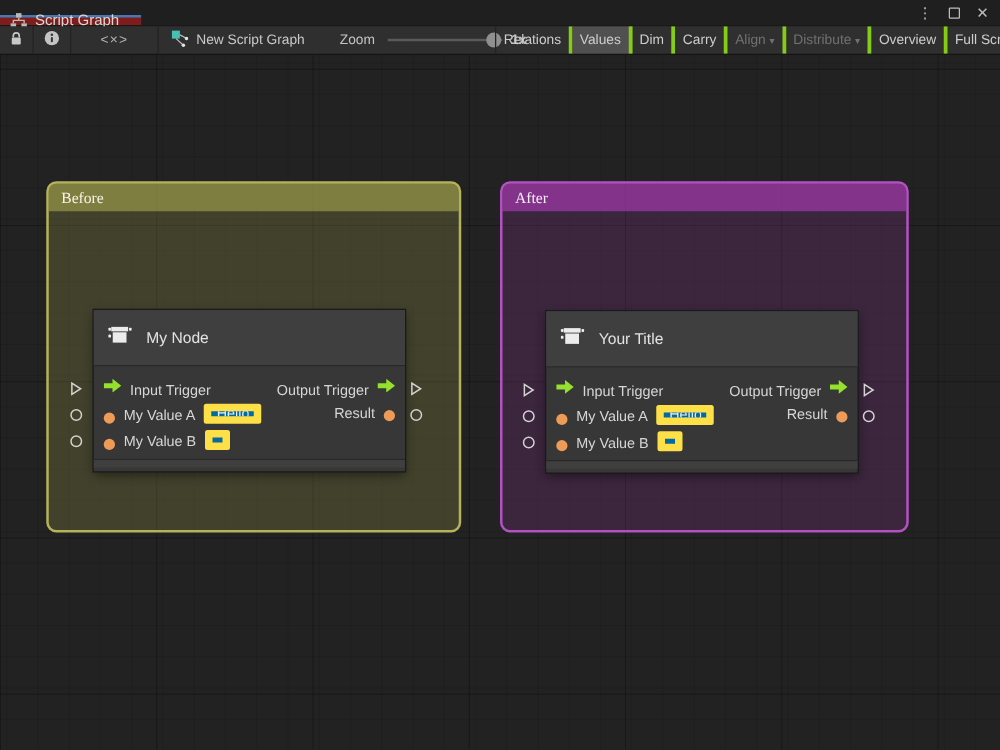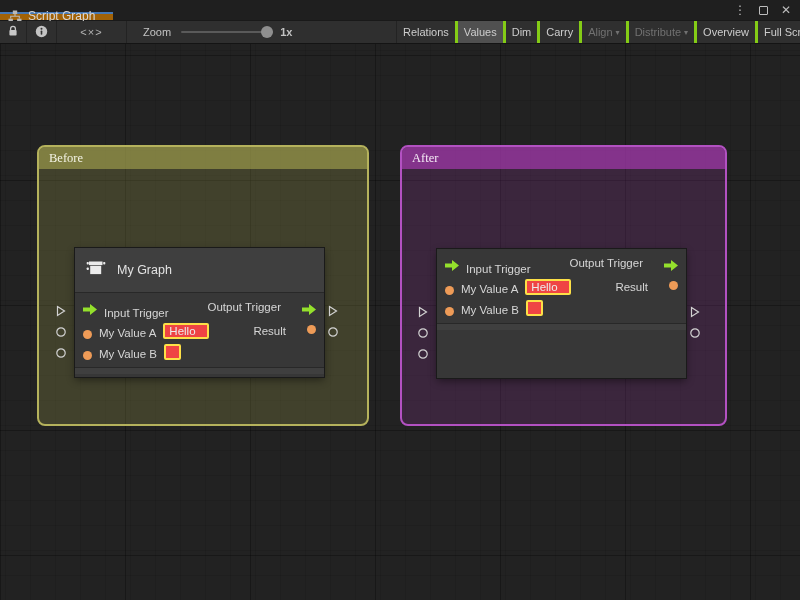--- a/index.html
+++ b/index.html
@@ -3,21 +3,21 @@
 <meta charset="utf-8">
 <style>
   * { margin:0; padding:0; box-sizing:border-box; }
   html,body { width:800px; height:600px; overflow:hidden;
     font-family:"Liberation Sans", sans-serif; background:#222; }
 
   
   .tabbar { position:relative; height:21px; background:#1f1f1f;
     border-bottom:1px solid #191919; display:flex; align-items:stretch; }
   .tab { display:flex; align-items:center; gap:6px; padding:0 18px 0 8px;
-    background:#a16207; box-shadow:inset 0 2px 0 #4678b4; color:#d8d8d8;
+    background:#7f1d1d; box-shadow:inset 0 2px 0 #4678b4; color:#d8d8d8;
     font-size:12px;margin-top:12px; }
   .tab svg { display:block; }
   .win-controls { margin-left:auto; display:flex; align-items:center;
     gap:13px; padding-right:9px; color:#bdbdbd; }
   .wc-glyph { font-size:12px; line-height:1; cursor:default; }
   .wc-box { width:9px; height:9px; border:1.5px solid #bdbdbd; border-radius:1px; }
 
   
   .toolbar { position:relative; height:23px; background:#2f2f2f;
     border-bottom:1px solid #141414; display:flex; align-items:stretch;
@@ -69,26 +69,26 @@
   .node { position:absolute; width:249px; height:129px; background:#373737;
     box-shadow:0 0 0 1px #1a1a1a, 0 3px 8px rgba(0,0,0,0.45); }
   .node.n1 { left:75px; top:204px; }
   .node.n2 { left:437px; top:205px; }
   .node-header { height:45px; background:#3f3f3f; border-bottom:1px solid #282828;
     display:flex; align-items:center; padding-left:10px; gap:10px; }
   .node-title { font-size:12.5px; color:#e3e3e3; }
   .node-body { padding:6px 0 5px 0; }
   .node-row { height:21px; display:flex; align-items:center; padding:0 8px; }
   .row-left { display:flex; align-items:flex-end; }
-  .row-right { margin-left:auto; display:flex; align-items:flex-start;gap:14px; }
+  .row-right { margin-left:auto; display:flex; align-items:flex-end; }
   .port-label { font-size:11.5px; color:#d6d6d6; margin:0 0 0 7px; }
   .row-right .port-label { margin:0 7px 0 0; }
   .value-dot { width:9px; height:9px; border-radius:50%; background:#ee9b57; }
-  .inline-field { height:16px; margin-left:7px; background:#ef4444;
-    border:2px solid #fde047; border-radius:2px; color:#ececec;
+  .inline-field { height:16px; margin-left:7px; background:#0369a1;
+    border:6px solid #fde047; border-radius:2px; color:#ececec;
     font-family:"Liberation Sans", sans-serif; font-size:11.5px; padding:0 4px; }
   .field-a { width:46px; }
   .field-b { width:17px; }
   .node-footer { height:7px; background:#3f3f3f; border-top:1px solid #282828; }
 
   
   .oport { position:absolute; width:12px; height:12px; }
   .oport svg { display:block; }
   .op-l { left:-20px; }
   .op-r { right:-15px; }
@@ -131,20 +131,31 @@
         <circle cx="6.5" cy="6.5" r="5.7" fill="#c4c4c4"></circle>
         <circle cx="6.5" cy="3.7" r="1" fill="#333"></circle>
         <rect x="5.7" y="5.5" width="1.6" height="4.3" rx="0.8" fill="#333"></rect>
       </svg>
     </span>
   </div>
   <div class="tbtn btn-code">
     <span class="code-glyph">&lt;×&gt;</span>
   </div>
 
+  <div class="graph-crumb">
+    <span>
+      <svg width="14" height="14" viewBox="0 0 14 14">
+        <rect x="0.5" y="0.5" width="6.4" height="6.4" fill="#45c1b8"></rect>
+        <path d="M6.9 3.9l5.2 2.7M3.9 6.9l5.6 5.1" stroke="#b9bdbd" stroke-width="1"></path>
+        <circle cx="12.2" cy="6.8" r="1.4" fill="#dfe3e3"></circle>
+        <circle cx="9.7" cy="12.1" r="1.4" fill="#dfe3e3"></circle>
+      </svg>
+    </span>
+    <span>New Script Graph</span>
+  </div>
 
   <div class="zoom-wrap">
     <span class="zoom-label">Zoom</span>
     <div class="slider">
       <div class="slider-handle"></div>
     </div>
     <span class="zoom-value">1x</span>
   </div>
 
   <div class="toolbar-right">
@@ -195,21 +206,21 @@
     <div class="node-header">
       <span>
         <svg width="22" height="22" viewBox="0 0 22 22">
           <rect x="4" y="4.5" width="13.5" height="3.6" fill="#ececec"></rect>
           <rect x="5.2" y="8.8" width="11" height="8.3" fill="#ececec"></rect>
           <rect x="1.7" y="5.1" width="2.1" height="2.4" rx="0.7" fill="#ececec"></rect>
           <rect x="1.7" y="10.6" width="2.1" height="2.4" rx="0.7" fill="#ececec"></rect>
           <rect x="18.2" y="5.1" width="2.1" height="2.4" rx="0.7" fill="#ececec"></rect>
         </svg>
       </span>
-      <span class="node-title">My Graph</span>
+      <span class="node-title">My Node</span>
     </div>
     <div class="node-body">
       <div class="node-row">
         <div class="row-left">
           <span>
             <svg width="14" height="11" viewBox="0 0 14 11">
                 <path d="M0 3.5h7V0l7 5.5-7 5.5V7.5H0z" fill="#94e02c"></path>
               </svg>
           </span>
           <span class="port-label">Input Trigger</span>
@@ -265,20 +276,32 @@
         </svg>
     </span>
     <span class="oport op-r op-y2">
       <svg width="12" height="12" viewBox="0 0 12 12">
           <circle cx="6" cy="6" r="4.2" fill="none" stroke="#d2d2d2" stroke-width="1.2"></circle>
         </svg>
     </span>
   </div>
 
   <div class="node n2">
+    <div class="node-header">
+      <span>
+        <svg width="22" height="22" viewBox="0 0 22 22">
+          <rect x="4" y="4.5" width="13.5" height="3.6" fill="#ececec"></rect>
+          <rect x="5.2" y="8.8" width="11" height="8.3" fill="#ececec"></rect>
+          <rect x="1.7" y="5.1" width="2.1" height="2.4" rx="0.7" fill="#ececec"></rect>
+          <rect x="1.7" y="10.6" width="2.1" height="2.4" rx="0.7" fill="#ececec"></rect>
+          <rect x="18.2" y="5.1" width="2.1" height="2.4" rx="0.7" fill="#ececec"></rect>
+        </svg>
+      </span>
+      <span class="node-title">Your Title</span>
+    </div>
     <div class="node-body">
       <div class="node-row">
         <div class="row-left">
           <span>
             <svg width="14" height="11" viewBox="0 0 14 11">
                 <path d="M0 3.5h7V0l7 5.5-7 5.5V7.5H0z" fill="#94e02c"></path>
               </svg>
           </span>
           <span class="port-label">Input Trigger</span>
         </div>

